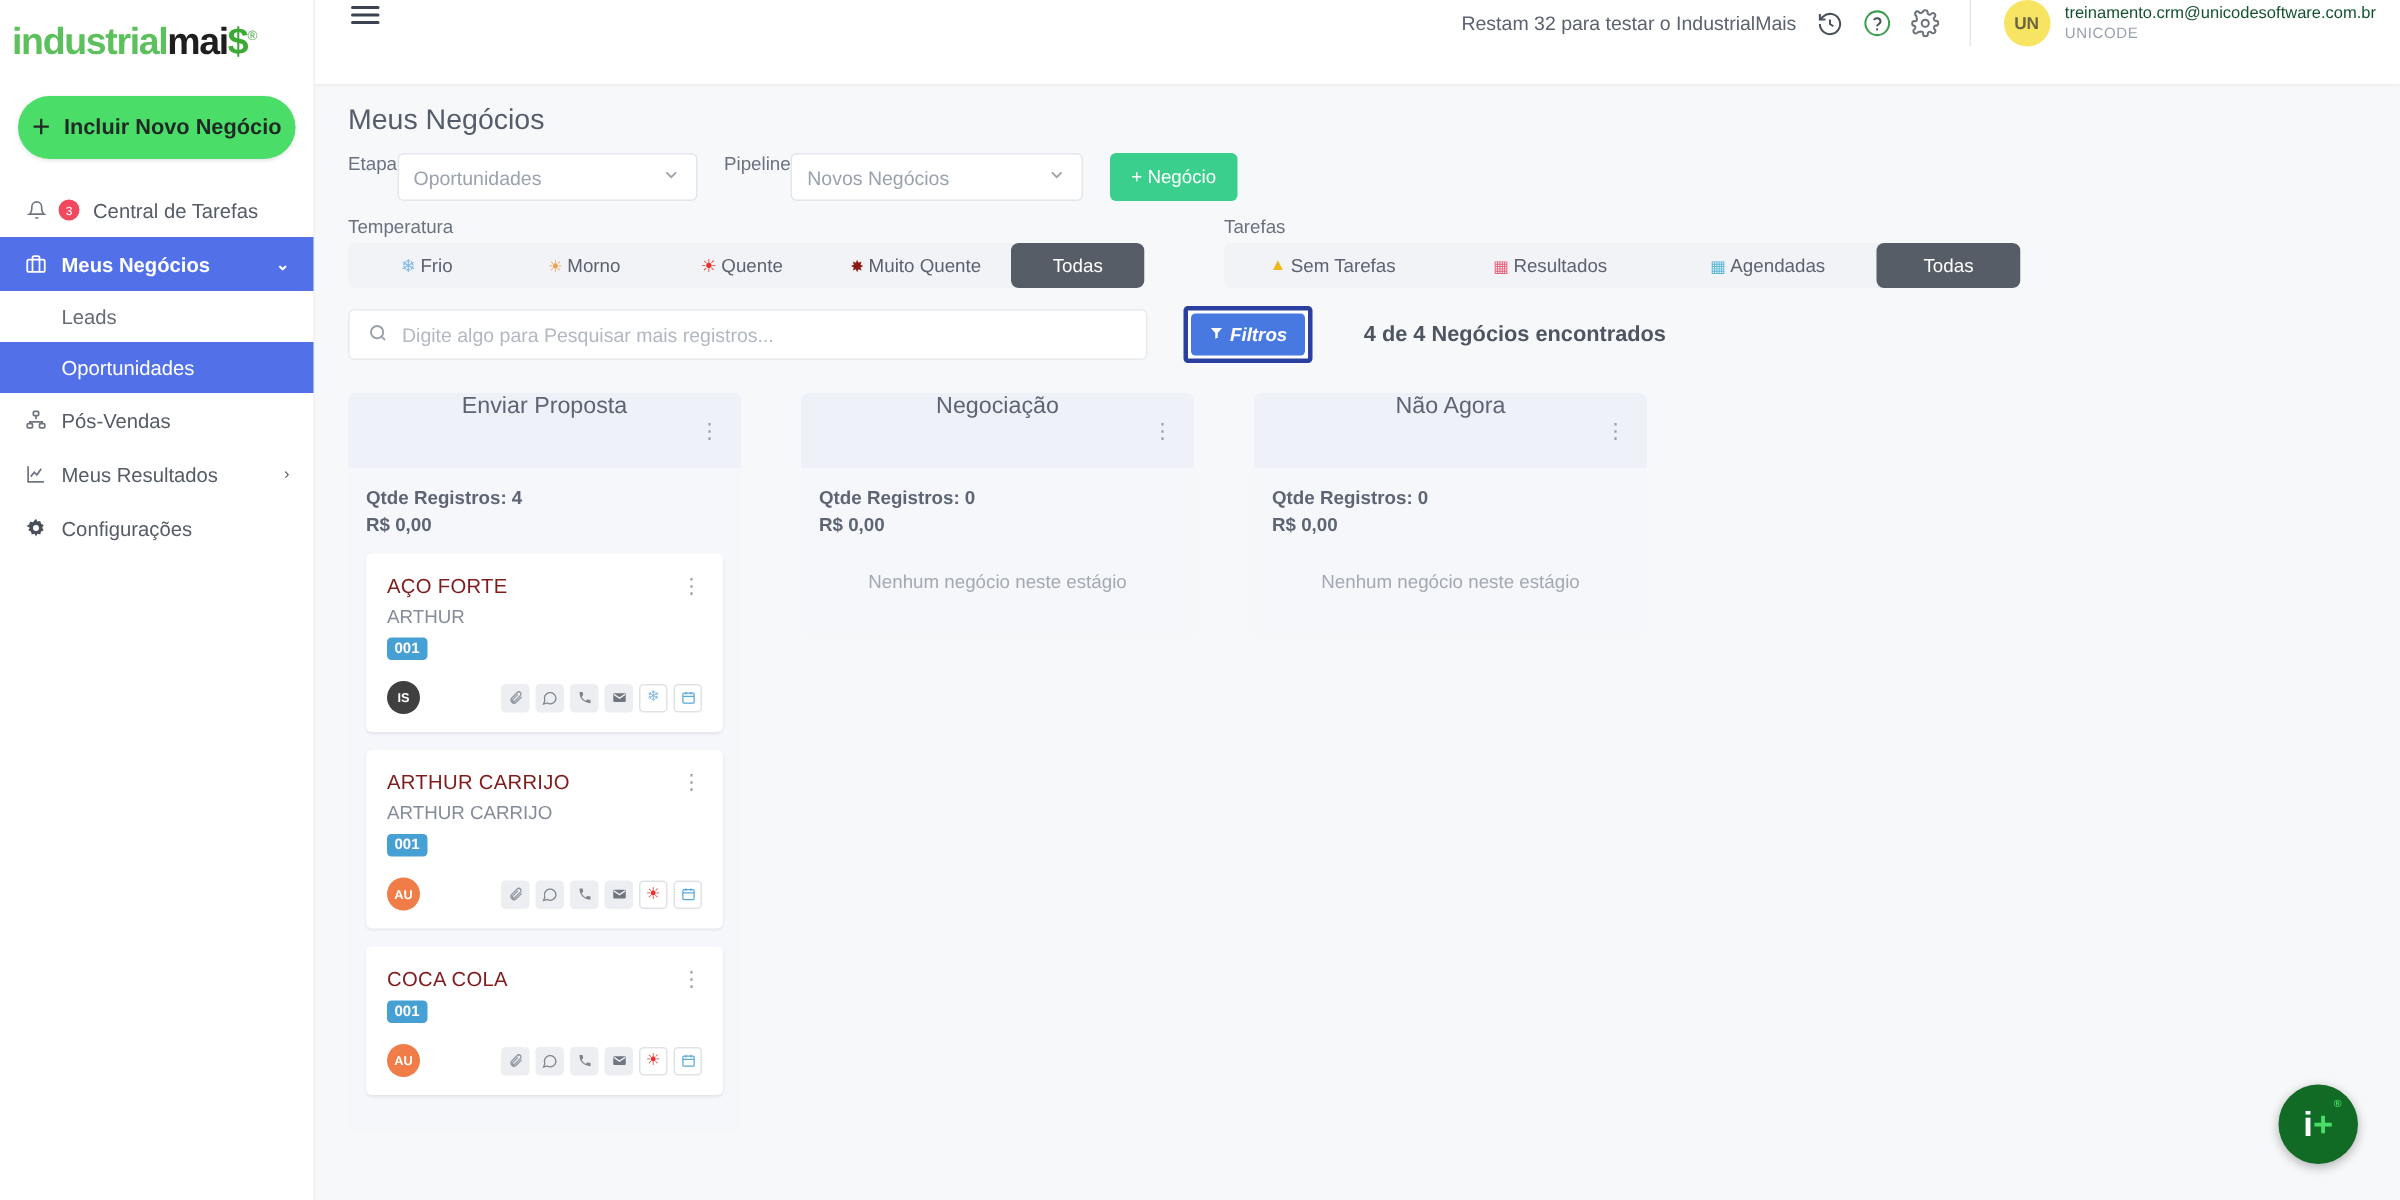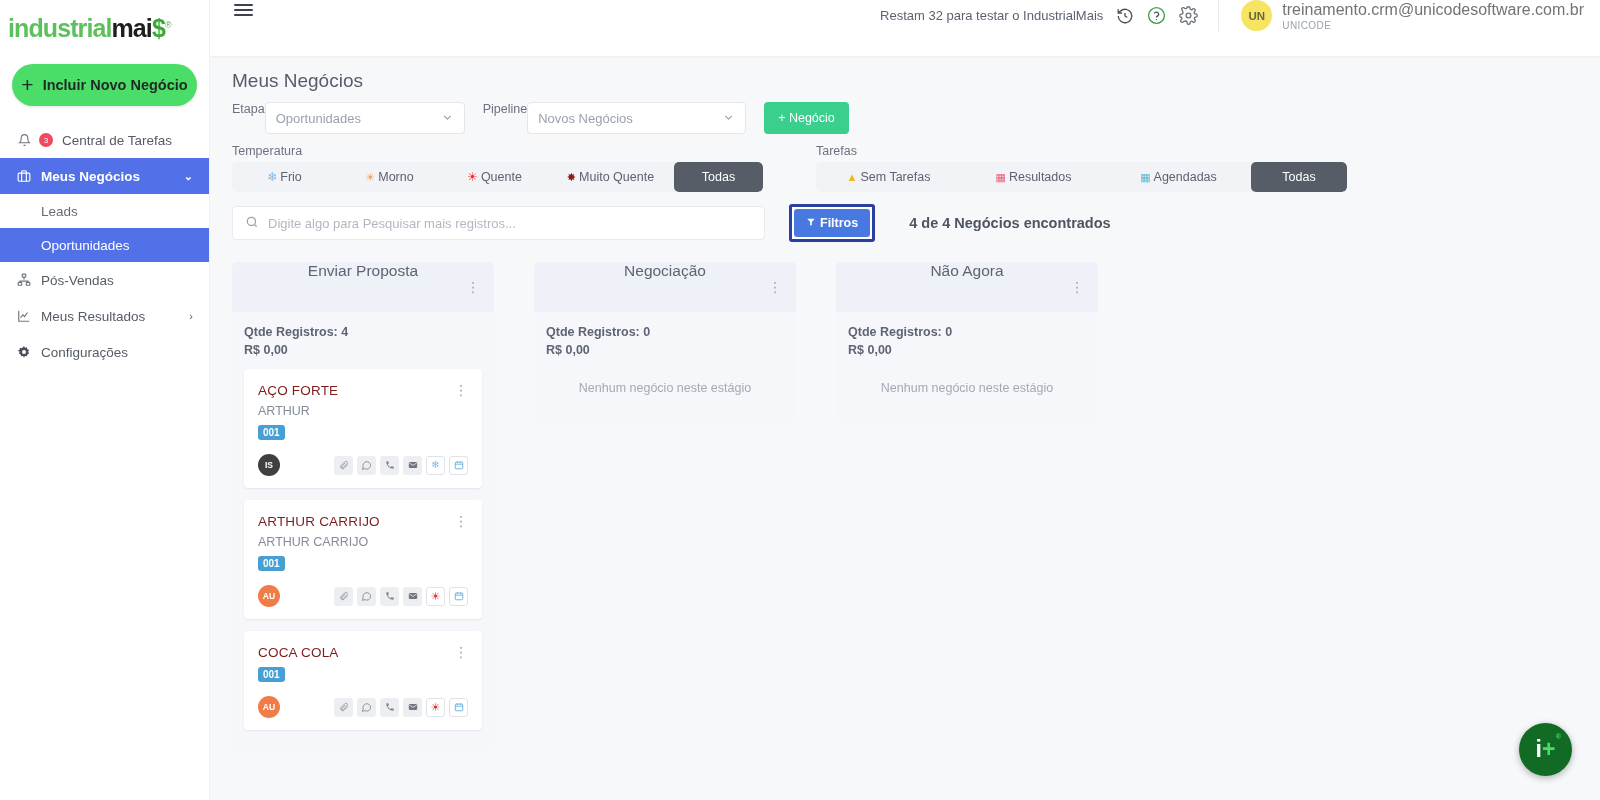--- a/index.html
+++ b/index.html
@@ -105,41 +105,41 @@
     margin-left: 20px; padding-left: 22px;
     border-left: 1px solid #e7e9ed;
     cursor: pointer;
   }
   .avatar-top {
     width: 31px; height: 31px; border-radius: 50%;
     background: #f7e463; color: #6b6640;
     font-size: 11.5px; font-weight: 600;
     display: flex; align-items: center; justify-content: center;
   }
-  .user-mail { font-size: 16px; color: #737373; line-height: 1.25;}
+  .user-mail { font-size: 11px; color: #14532d; line-height: 1.25;}
   .user-org { font-size: 10px; color: #9aa1ad; letter-spacing: .4px;}
 
   .content { padding: 14px 20px 0 22px; height: 744px; overflow: hidden;}
   .page-title { font-size: 19px; color: #555d6b; font-weight: 400; margin-bottom: 10px;}
 
   .filter-label { font-size: 12.5px; color: #6a7280; margin-bottom: 4px; }
   .row-selects { display: flex; align-items: flex-end; gap: 18px; }
   .sel-group { display: flex; flex-direction: row; }
   .select-box {
     height: 32px; background: #fff;
     border: 1px solid #e3e6eb; border-radius: 4px;
     display: flex; align-items: center;
     padding: 0 10px;
     font-size: 13px; color: #9aa2ae;
     cursor: pointer;
   }
   .select-box .val { flex: 1; }
   .select-box .cv { color: #9aa2ae; font-size: 11px; }
   .w-etapa { width: 200px; }
-  .w-pipe  { width: 219px; }
+  .w-pipe  { width: 195px; }
   .btn-negocio {
     height: 32px; padding: 0 14px;
     background: #3bcf8e; color: #fff;
     border-radius: 4px; font-size: 12.5px; font-weight: 500;
     display: flex; align-items: center; justify-content: center;
     cursor: pointer;
     margin-bottom: 0;
   }
 
   .row-temps { display: flex; margin-top: 10px; }
@@ -175,20 +175,21 @@
     background: transparent;
   }
   .searchbox input::placeholder { color: #b2b8c2; }
 
   .filtros-wrap {
     margin-left: 24px;
     border: 3px solid #2b3fa0;
     border-radius: 3px;
     padding: 2px;
     background: #fff;
+    font-style: italic;
   }
   .filtros-btn {
     background: #4779e0; color: #fff;
     font-size: 12.5px; font-weight: 600;
     height: 28px; padding: 0 12px;
     border-radius: 3px;
     display: flex; align-items: center; justify-content: center; gap: 4px;
     cursor: pointer;
   }
   .found-text { margin-left: 34px; font-size: 14.5px; color: #4d5462; font-weight: bold;}

